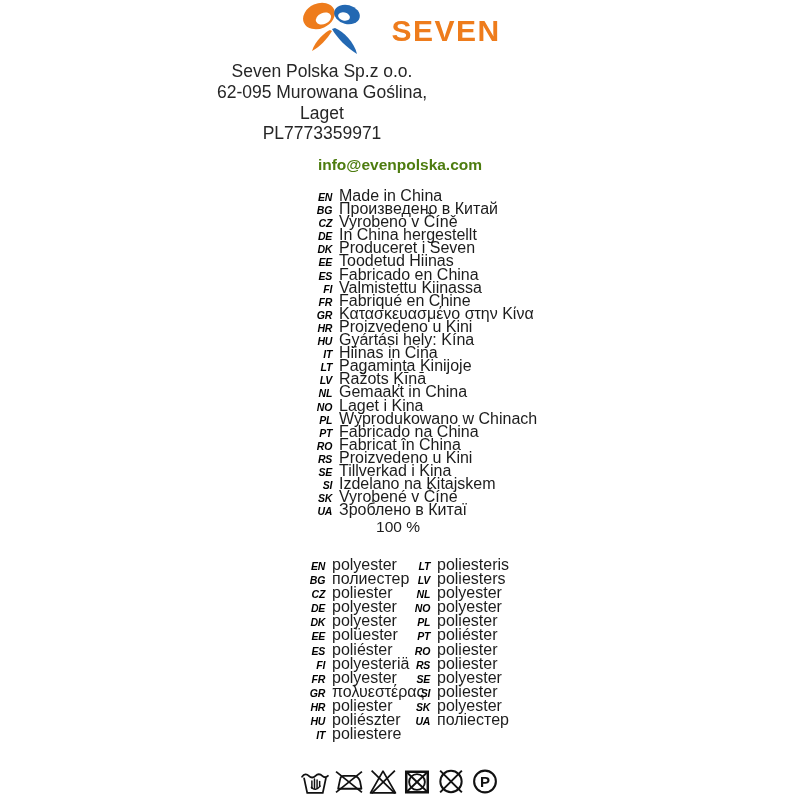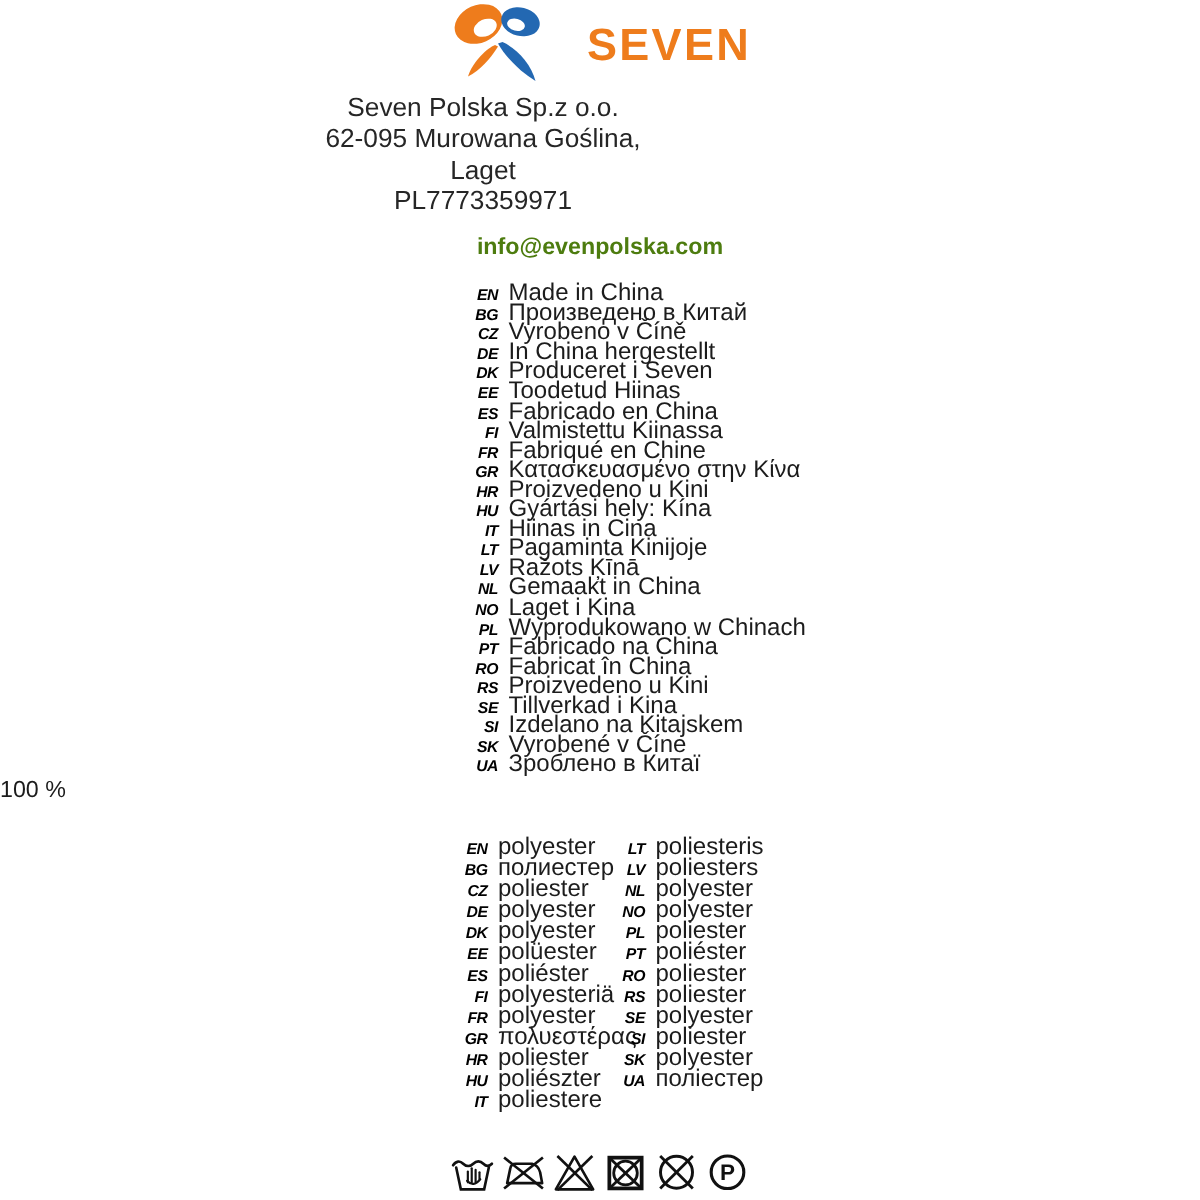--- a/index.html
+++ b/index.html
@@ -23,21 +23,21 @@
   .lang-list{display:flex;flex-direction:column;}
   .lang-row{display:flex;align-items:baseline;}
   .lang-code{width:26px;text-align:right;font-weight:700;font-style:italic;font-size:10.5px;letter-spacing:-0.3px;color:#000;flex:0 0 auto;}
   .lang-text{margin-left:7px;font-size:16px;color:#1c1c1c;white-space:nowrap;}
   .made-in{top:187px;left:306px;}
   .made-in .lang-row{height:13.1px;}
   .comp-left{top:556px;left:299px;}
   .comp-right{top:556px;left:404px;}
   .comp-left .lang-row,.comp-right .lang-row{height:14.1px;}
 
-  .percent{top:518px;left:0;width:796px;text-align:left;font-size:15.5px;color:#1c1c1c;}
+  .percent{top:518px;left:0;width:796px;text-align:center;font-size:15.5px;color:#1c1c1c;}
 
   
   .symbols{top:767px;left:0;width:800px;display:flex;justify-content:center;gap:4px;}
   .symbols svg{display:block;}
 </style>
 </head>
 <body>
 
 <div class="abs header">
   <svg class="logo-mark" viewBox="0 0 68 54" aria-hidden="true">

